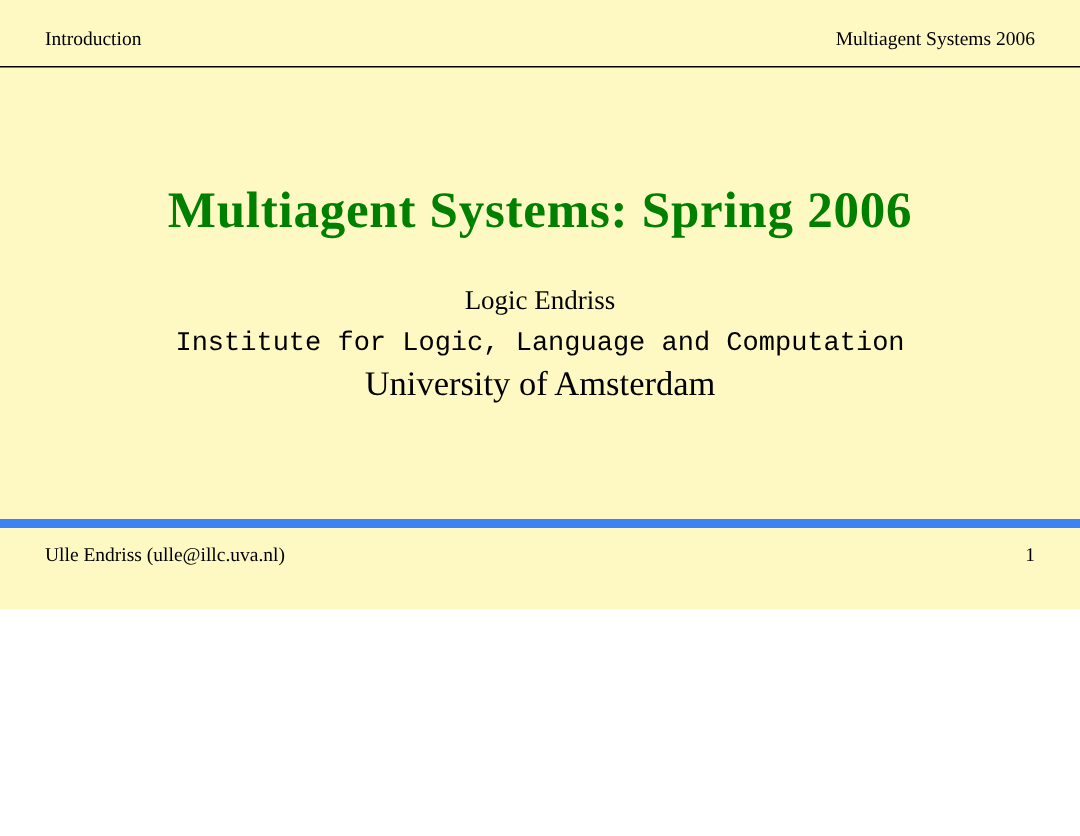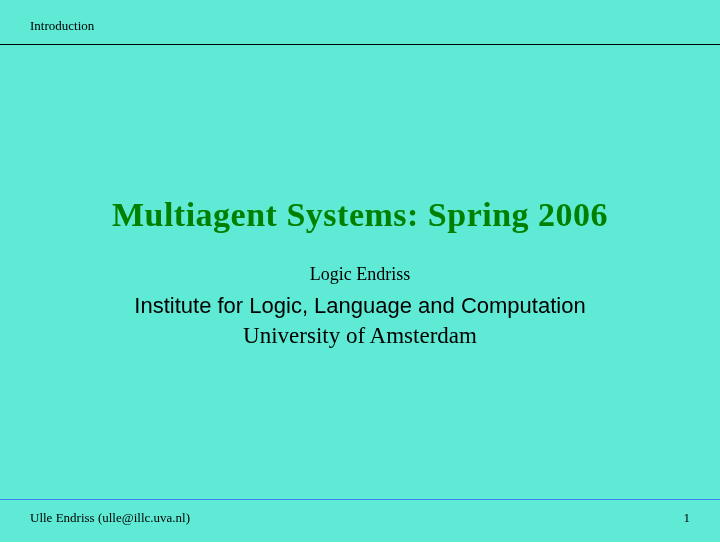--- a/index.html
+++ b/index.html
@@ -12,22 +12,22 @@
       width: 720px;
       height: 557px;
       background: #ffffff;
       font-family: 'Computer Modern', 'Latin Modern', Georgia, serif;
       position: relative;
       overflow: hidden;
     }
 
     .slide {
       width: 720px;
-      height: 542px;
-      background: #5eead4;
+      height: 406px;
+      background: #fef9c3;
       position: relative;
       display: flex;
       flex-direction: column;
     }
 
     .header {
       display: flex;
       justify-content: space-between;
       align-items: flex-start;
       padding: 18px 30px 10px 30px;
@@ -64,57 +64,58 @@
     }
 
     .author-name {
       font-size: 18px;
       color: #000000;
       margin-bottom: 8px;
       font-family: 'Computer Modern', 'Latin Modern', Georgia, serif;
     }
 
     .institution-line1 {
-      font-size: 22px;
+      font-size: 18px;
       color: #000000;
       margin-bottom: 4px;
-      font-family: Liberation Sans, sans-serif;
+      font-family: Liberation Mono, monospace;
     }
 
     .institution-line2 {
       font-size: 23px;
       color: #000000;
       font-family: 'Computer Modern', 'Latin Modern', Georgia, serif;
     }
 
     .footer {
       display: flex;
       justify-content: space-between;
       align-items: flex-end;
-      padding: 10px 30px 16px 30px;
-      border-top: 1px solid #3b82f6;
+      padding: 10px 30px 28px 30px;
+      border-top: 6px solid #3b82f6;
       font-size: 13px;
       color: #000000;
     }
 
     .footer-left {
       font-size: 13px;
     }
 
     .footer-right {
       font-size: 13px;
     }
   </style>
 </head>
 <body>
 
 <div class="slide">
 
   <div class="header">
     <span class="header-left">Introduction</span>
+    <span class="header-right">Multiagent Systems 2006</span>
   </div>
 
   <div class="main-content">
     <div class="slide-title">Multiagent Systems:  Spring 2006</div>
 
     <div class="author-name">Logic Endriss</div>
 
     <div class="institution-line1">Institute for Logic, Language and Computation</div>
 
     <div class="institution-line2">University of Amsterdam</div>

